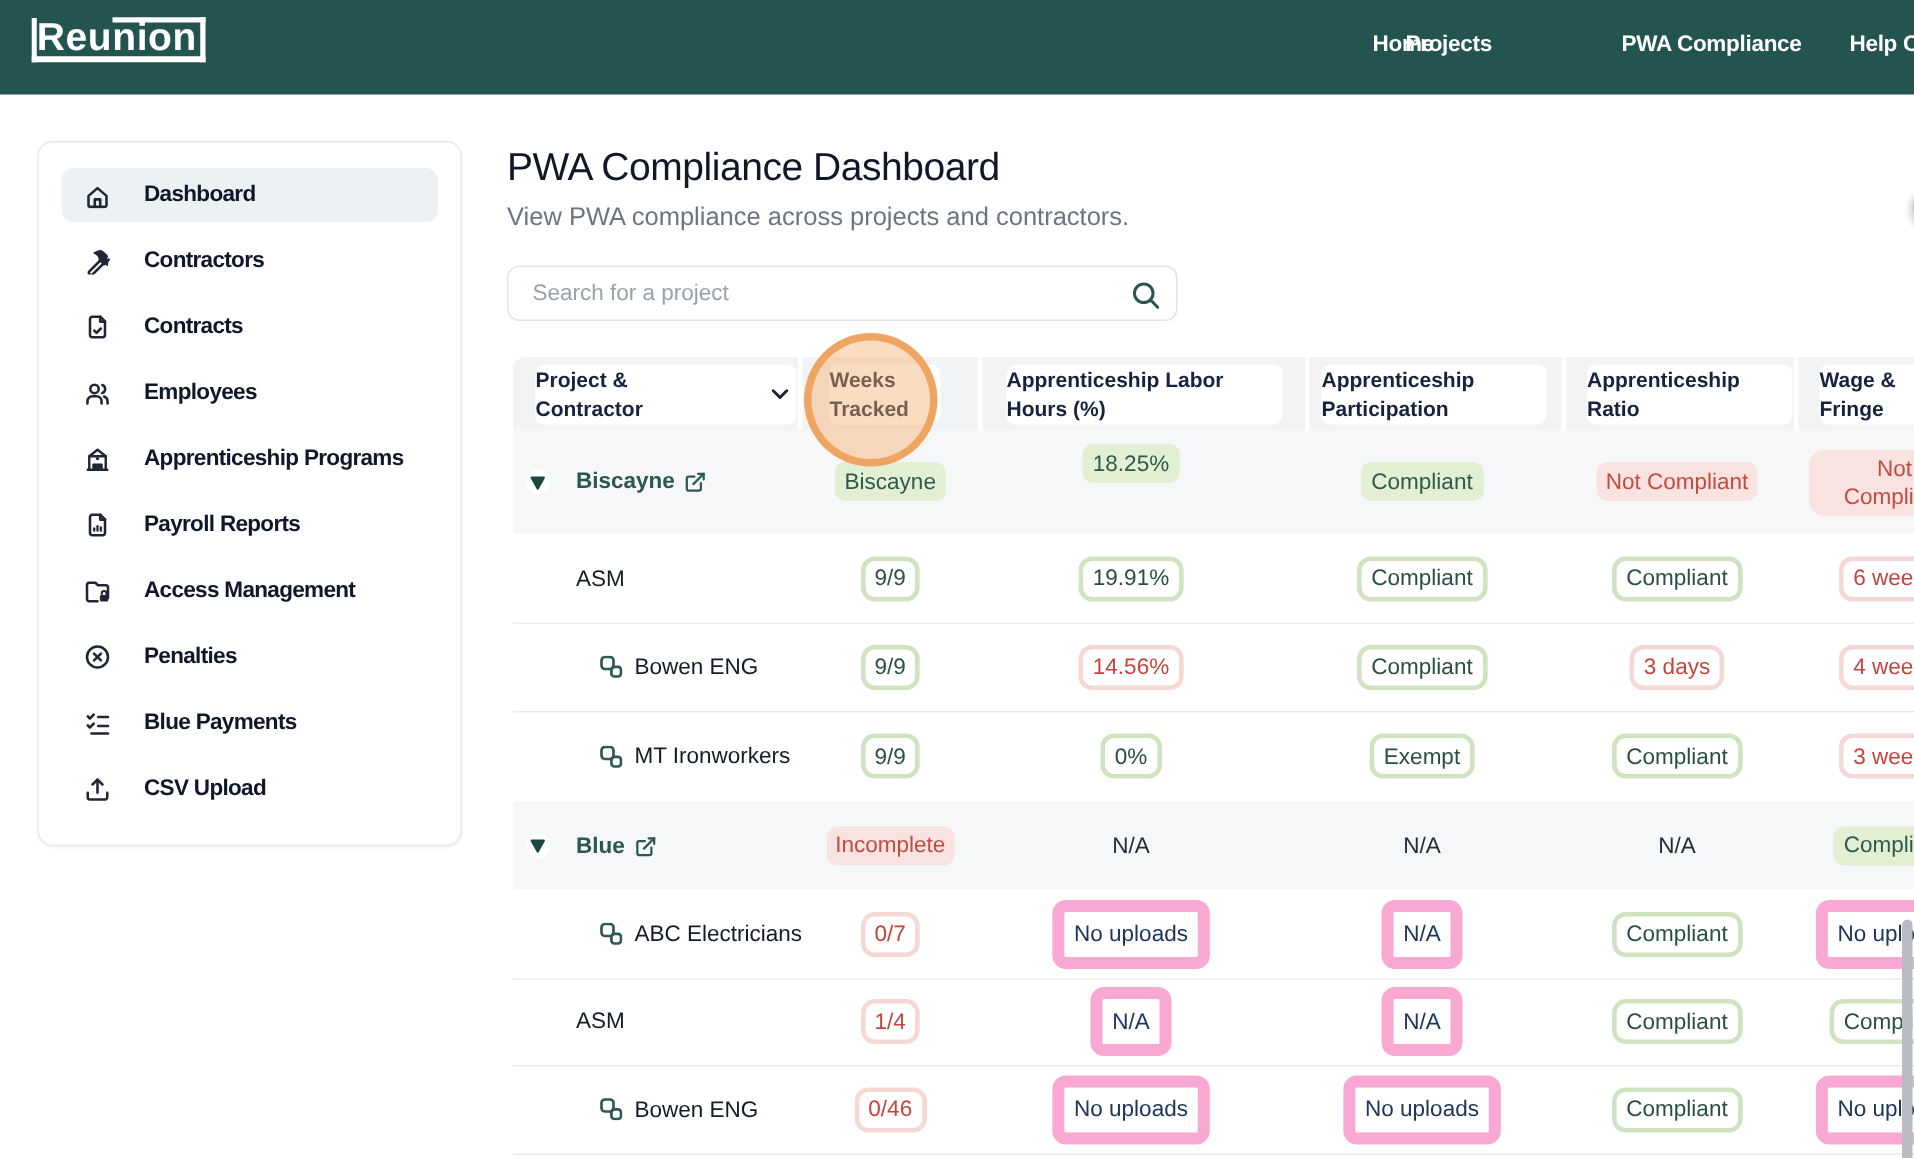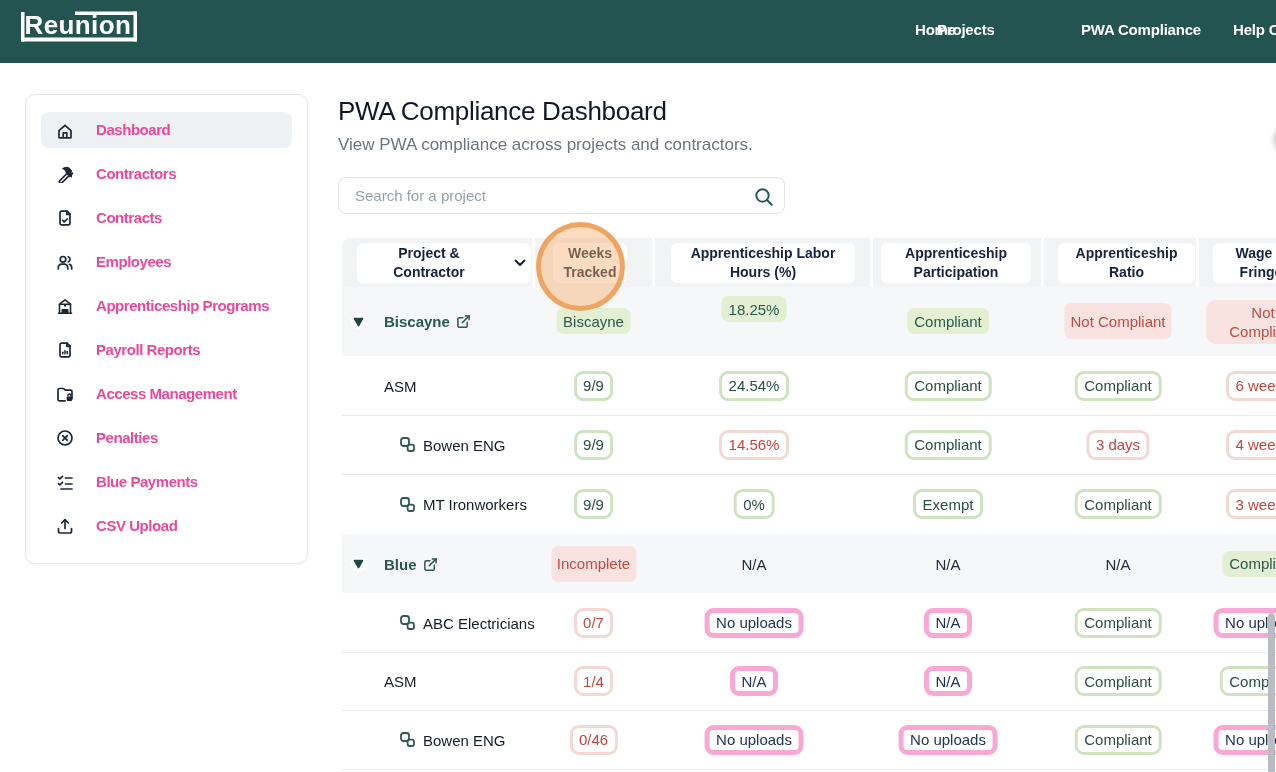--- a/index.html
+++ b/index.html
@@ -3,41 +3,41 @@
 <style>
 *{margin:0;padding:0;box-sizing:border-box}
 html,body{width:1276px;height:772px;overflow:hidden;background:#fff;
   font-family:"Liberation Sans",sans-serif;position:relative}
 .abs{position:absolute}
 .topbar{left:0;top:0;width:1276px;height:63px;background:#245450}
 .nav{color:#fff;font-size:15px;font-weight:700;top:21px;white-space:nowrap;letter-spacing:-0.2px}
 
 .card{left:25px;top:94px;width:283px;height:470px;background:#fff;
   border:1px solid #e5e8ec;border-radius:10px;box-shadow:0 1px 2px rgba(16,24,40,.05)}
-.navitem{left:96px;font-size:15px;font-weight:700;color:#ec4899;white-space:nowrap;letter-spacing:-0.45px}
+.navitem{left:96px;font-size:15px;font-weight:700;color:#0f172a;white-space:nowrap;letter-spacing:-0.45px}
 .active{left:41px;top:112px;width:251px;height:36px;background:#edf1f4;border-radius:8px}
 .icon{left:56px;width:18px;height:18px}
 .h1{left:338px;top:96px;font-size:26px;line-height:30px;font-weight:400;color:#101828;letter-spacing:-0.3px}
 .sub{left:338px;top:135px;font-size:17px;color:#6c7480}
 .search{left:338px;top:177px;width:447px;height:37px;border:1px solid #e0e4e9;border-radius:8px;background:#fff}
 .ph{left:16px;top:9px;font-size:15px;color:#98a1ac}
 .hband{left:342px;top:238px;width:934px;height:49px;background:#f2f3f5;border-radius:8px 0 0 0}
 .gap{top:238px;width:3px;height:49px;background:#fff}
 .chip{top:243px;height:40px;background:#fff;border-radius:6px;color:#16233f;
-  font-size:14px;line-height:19px;font-weight:700;text-align:center;padding-top:1px;white-space:nowrap}
+  font-size:14px;line-height:19px;font-weight:700;padding-top:1px;white-space:nowrap}
 .rowbg{left:342px;width:934px}
 .gray{background:#f6f7f8}
 .sep{left:342px;width:934px;height:1px;background:#e8eaec}
 .pill{position:absolute;transform:translate(-50%,-50%);white-space:nowrap;font-size:15px;
   display:flex;align-items:center;justify-content:center}
 .fg{background:#e3efd3;color:#2d5a4e;height:26px;border-radius:7px;padding:0 7px}
-.fr{background:#f8e3e0;color:#c14c42;height:36px;border-radius:7px;padding:0 6px}
+.fr{background:#f8e3e0;color:#c14c42;height:26px;border-radius:7px;padding:0 6px}
 .bg2{background:#fff;border:3px solid #cfe3c0;color:#2a4f45;height:30px;border-radius:9px;padding:0 6.5px}
 .br2{background:#fff;border:3px solid #f3d8d3;color:#c4453d;height:30px;border-radius:9px;padding:0 6.5px}
-.bb2{background:#fff;border:5px solid #f9a8d4;color:#20355c;height:30px;border-radius:9px;padding:0 6.5px}
+.bb2{background:#fff;border:8px solid #f9a8d4;color:#20355c;height:46px;border-radius:9px;padding:0 6.5px}
 .plain{position:absolute;transform:translate(-50%,-50%);font-size:15px;color:#222c3d}
 .pname{position:absolute;transform:translate(0,-50%);font-size:15px;font-weight:700;color:#2b5751;white-space:nowrap}
 .cname{position:absolute;transform:translate(0,-50%);font-size:15px;color:#141c28;white-space:nowrap}
 .circlebtn{position:absolute;width:16px;height:16px;background:#fff;border-radius:50%;
   transform:translate(-50%,-50%)}
 .orange{left:536px;top:222px;width:89px;height:89px;border-radius:50%;
   border:5px solid rgba(237,157,85,0.88);background:rgba(246,174,108,0.43);z-index:50}
 .edgecircle{left:1275px;top:125px;width:26px;height:26px;border-radius:50%;background:#fff;
   border:1px solid #c9ccd2;box-shadow:-2px 2px 4px rgba(120,124,132,.33)}
 .scrollthumb{left:1268px;top:613px;width:7px;height:170px;background:#b9bdc3;border-radius:4px;z-index:60}
@@ -189,21 +189,21 @@
       <path d="M15 3h6v6"></path>
       <path d="M10 14 21 3"></path>
     </svg></div>
 <div class="pill fg" style="left:593.5px;top:321px">Biscayne</div>
 <div class="pill fg" style="left:754px;top:309px">18.25%</div>
 <div class="pill fg" style="left:948px;top:321px">Compliant</div>
 <div class="pill fr" style="left:1118px;top:321px">Not Compliant</div>
 <div class="pill fr" style="left:1263px;top:322px;height:44px;width:114px;line-height:19px;text-align:center;display:block;padding-top:3px;border-radius:10px">Not<br>Compliant</div>
 <div class="cname" style="left:384px;top:385.5px">ASM</div>
 <div class="pill bg2" style="left:593.5px;top:385.5px">9/9</div>
-<div class="pill bg2" style="left:754px;top:385.5px">24.54%</div>
+<div class="pill bg2" style="left:754px;top:385.5px">19.91%</div>
 <div class="pill bg2" style="left:948px;top:385.5px">Compliant</div>
 <div class="pill bg2" style="left:1118px;top:385.5px">Compliant</div>
 <div class="pill br2" style="left:1263px;top:385.5px">6 weeks</div>
 <div class="abs" style="left:400px;top:437.0px"><svg width="15" height="15" viewBox="0 0 15 15" fill="none" stroke="#2e5a53" stroke-width="1.8">
       <rect x="1" y="1" width="8" height="8" rx="2.4"></rect>
       <rect x="7.6" y="7.6" width="6.4" height="6.4" rx="2"></rect>
     </svg></div>
 <div class="cname" style="left:423px;top:444.5px">Bowen ENG</div>
 <div class="pill bg2" style="left:593.5px;top:444.5px">9/9</div>
 <div class="pill br2" style="left:754px;top:444.5px">14.56%</div>

